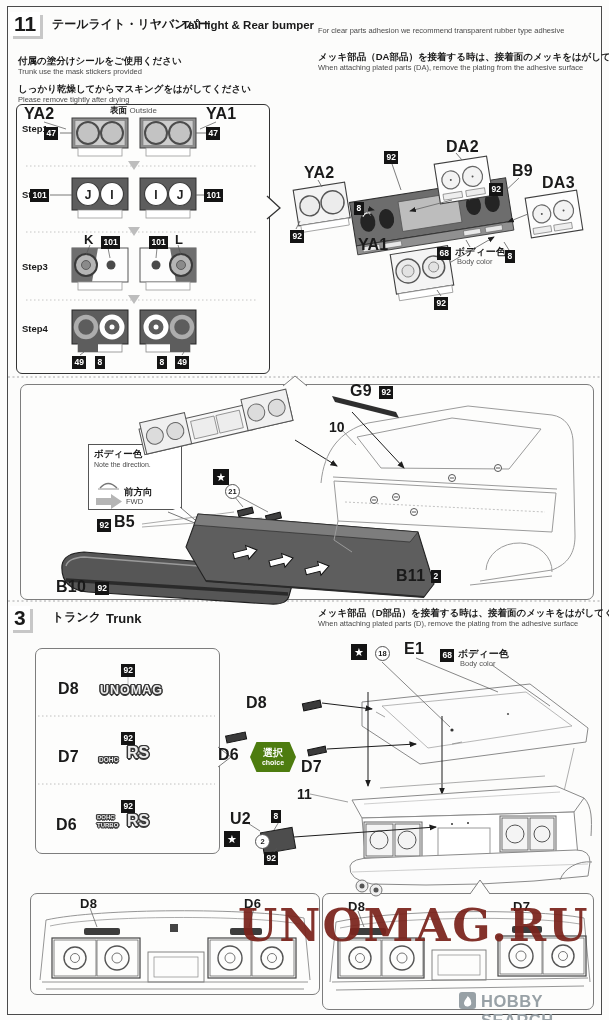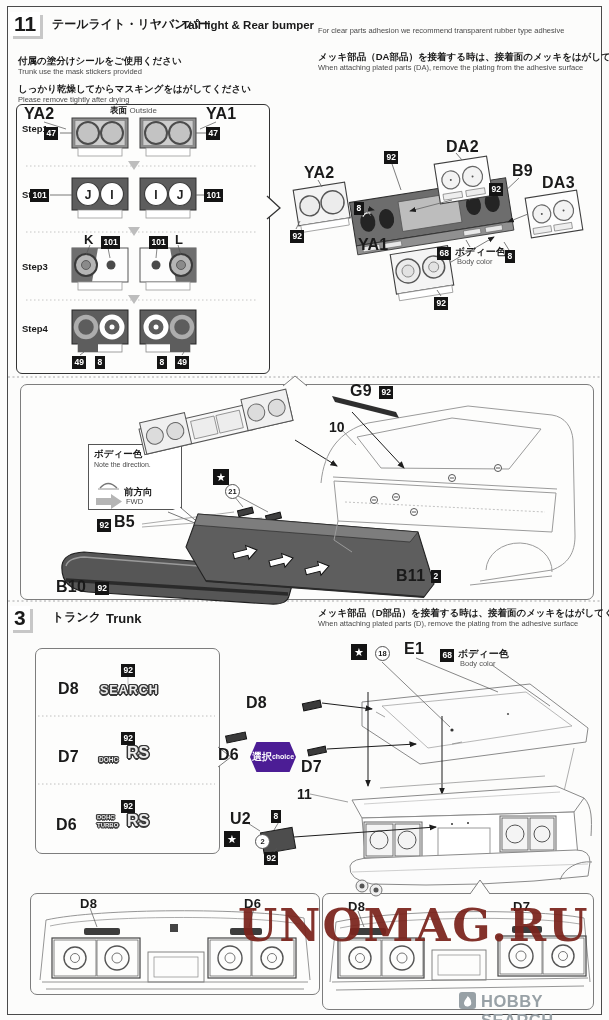--- a/index.html
+++ b/index.html
@@ -18,22 +18,22 @@
          line-height:1;padding:2px 2.5px;z-index:4;white-space:nowrap}
   .pl{position:absolute;font-weight:bold;font-size:16px;letter-spacing:.3px;z-index:4;white-space:nowrap}
   .ref{position:absolute;font-weight:bold;font-size:14px;z-index:4}
   .circ{position:absolute;border:1px solid #555;border-radius:50%;background:#fff;font-size:7.5px;font-weight:bold;
         width:15px;height:15px;display:flex;align-items:center;justify-content:center;box-sizing:border-box;z-index:4}
   .star{position:absolute;width:16px;height:16px;background:#131313;color:#fff;font-size:11px;
         display:flex;align-items:center;justify-content:center;z-index:4}
   .emb{position:absolute;font-weight:bold;color:#ededed;z-index:4;
        text-shadow:-1px -1px 0 #383838,1px -1px 0 #383838,-1px 1px 0 #383838,1px 1px 0 #383838,
                    0 -1.5px 0 #383838,0 1.5px 0 #383838,-1.5px 0 0 #383838,1.5px 0 0 #383838}
-  .hex{position:absolute;background:#4c1d95;clip-path:polygon(14% 0,86% 0,100% 50%,86% 100%,14% 100%,0 50%);
-       color:#fff;text-align:center;font-weight:bold;z-index:4;display:flex;flex-direction:row;
+  .hex{position:absolute;background:#4d7c0f;clip-path:polygon(14% 0,86% 0,100% 50%,86% 100%,14% 100%,0 50%);
+       color:#fff;text-align:center;font-weight:bold;z-index:4;display:flex;flex-direction:column;
        align-items:center;justify-content:center;line-height:1.05}
   .svgletter{font:bold 12px "Liberation Sans","DejaVu Sans",sans-serif;fill:#222}
   .wm-title{position:absolute;z-index:6;color:#7a231c;opacity:.93;font-weight:bold;letter-spacing:2px;
             font-family:"DejaVu Serif","Liberation Serif",serif;font-size:45px}
   .wm-sub{position:absolute;z-index:6;color:#7a231c;opacity:.88;font-weight:bold;font-size:9px;letter-spacing:4px;
           font-family:"Liberation Sans",sans-serif}
   .hs-text{position:absolute;z-index:5;font-weight:bold;font-size:16.5px;color:#98a1a6;letter-spacing:.5px}
   .hs-icon{position:absolute;z-index:5;width:17px;height:17px;background:#98a1a6;border-radius:3px}
 </style>
 </head>
@@ -461,21 +461,21 @@
   <span class="badge" style="left:431px;top:570px">2</span>
 
   <div class="t secnum" style="left:10px;top:606px">3</div>
   <div class="t b" style="left:52px;top:611px;font-size:12px">トランク</div>
   <div class="t b" style="left:106px;top:612px;font-size:13px">Trunk</div>
   <div class="t njp" style="left:318px;top:608px">メッキ部品（D部品）を接着する時は、接着面のメッキをはがしてください</div>
   <div class="t nen" style="left:318px;top:620px">When attaching plated parts (D), remove the plating from the adhesive surface</div>
 
   <span class="badge" style="left:121px;top:664px">92</span>
   <div class="pl" style="left:58px;top:680px">D8</div>
-  <div class="emb" style="left:100px;top:683px;font-size:12.5px;letter-spacing:1px">SEARCH</div>
+  <div class="emb" style="left:100px;top:683px;font-size:12.5px;letter-spacing:1px">UNOMAG</div>
   <span class="badge" style="left:121px;top:732px">92</span>
   <div class="pl" style="left:58px;top:748px">D7</div>
   <div class="emb" style="left:99px;top:756px;font-size:6.5px">DOHC</div>
   <div class="emb" style="left:127px;top:744px;font-size:16px">RS</div>
   <span class="badge" style="left:121px;top:800px">92</span>
   <div class="pl" style="left:56px;top:816px">D6</div>
   <div class="emb" style="left:97px;top:814px;font-size:6px">DOHC</div>
   <div class="emb" style="left:97px;top:822px;font-size:6px">TURBO</div>
   <div class="emb" style="left:127px;top:812px;font-size:16px">RS</div>
 

